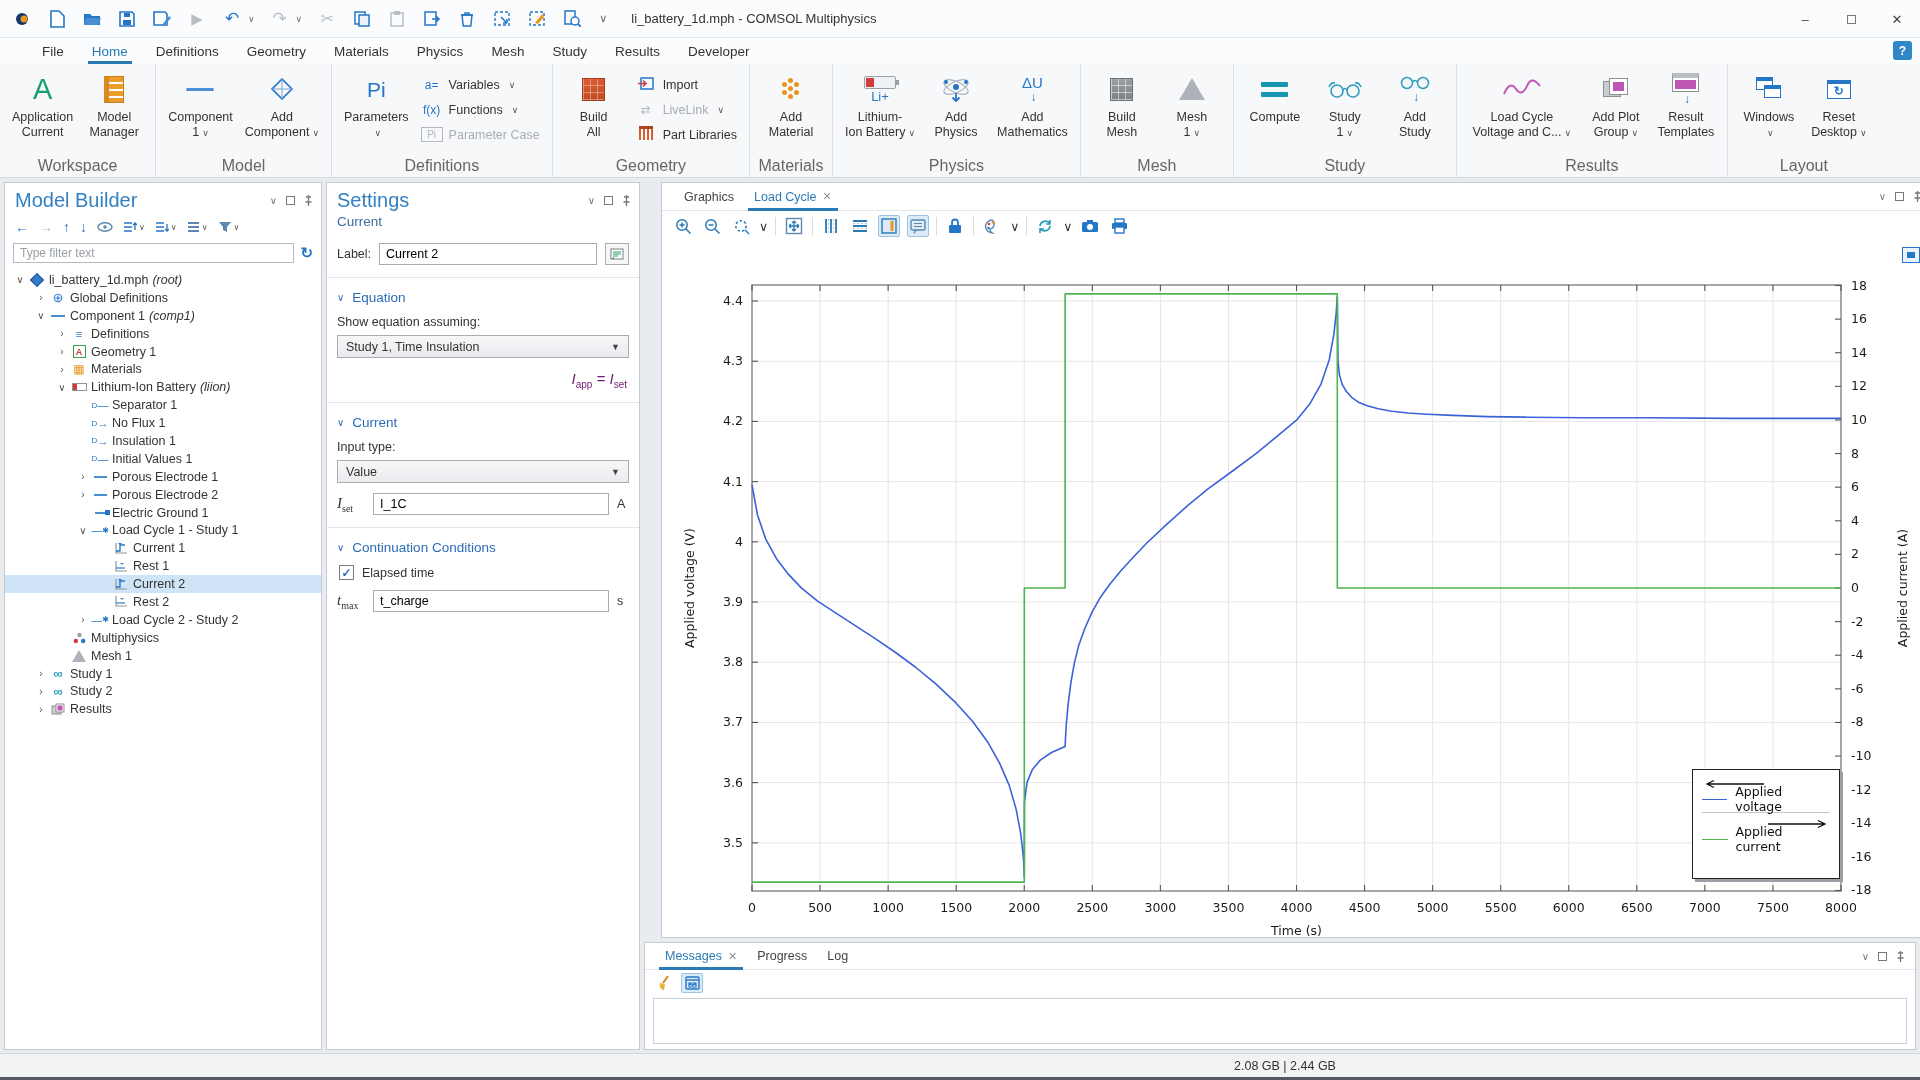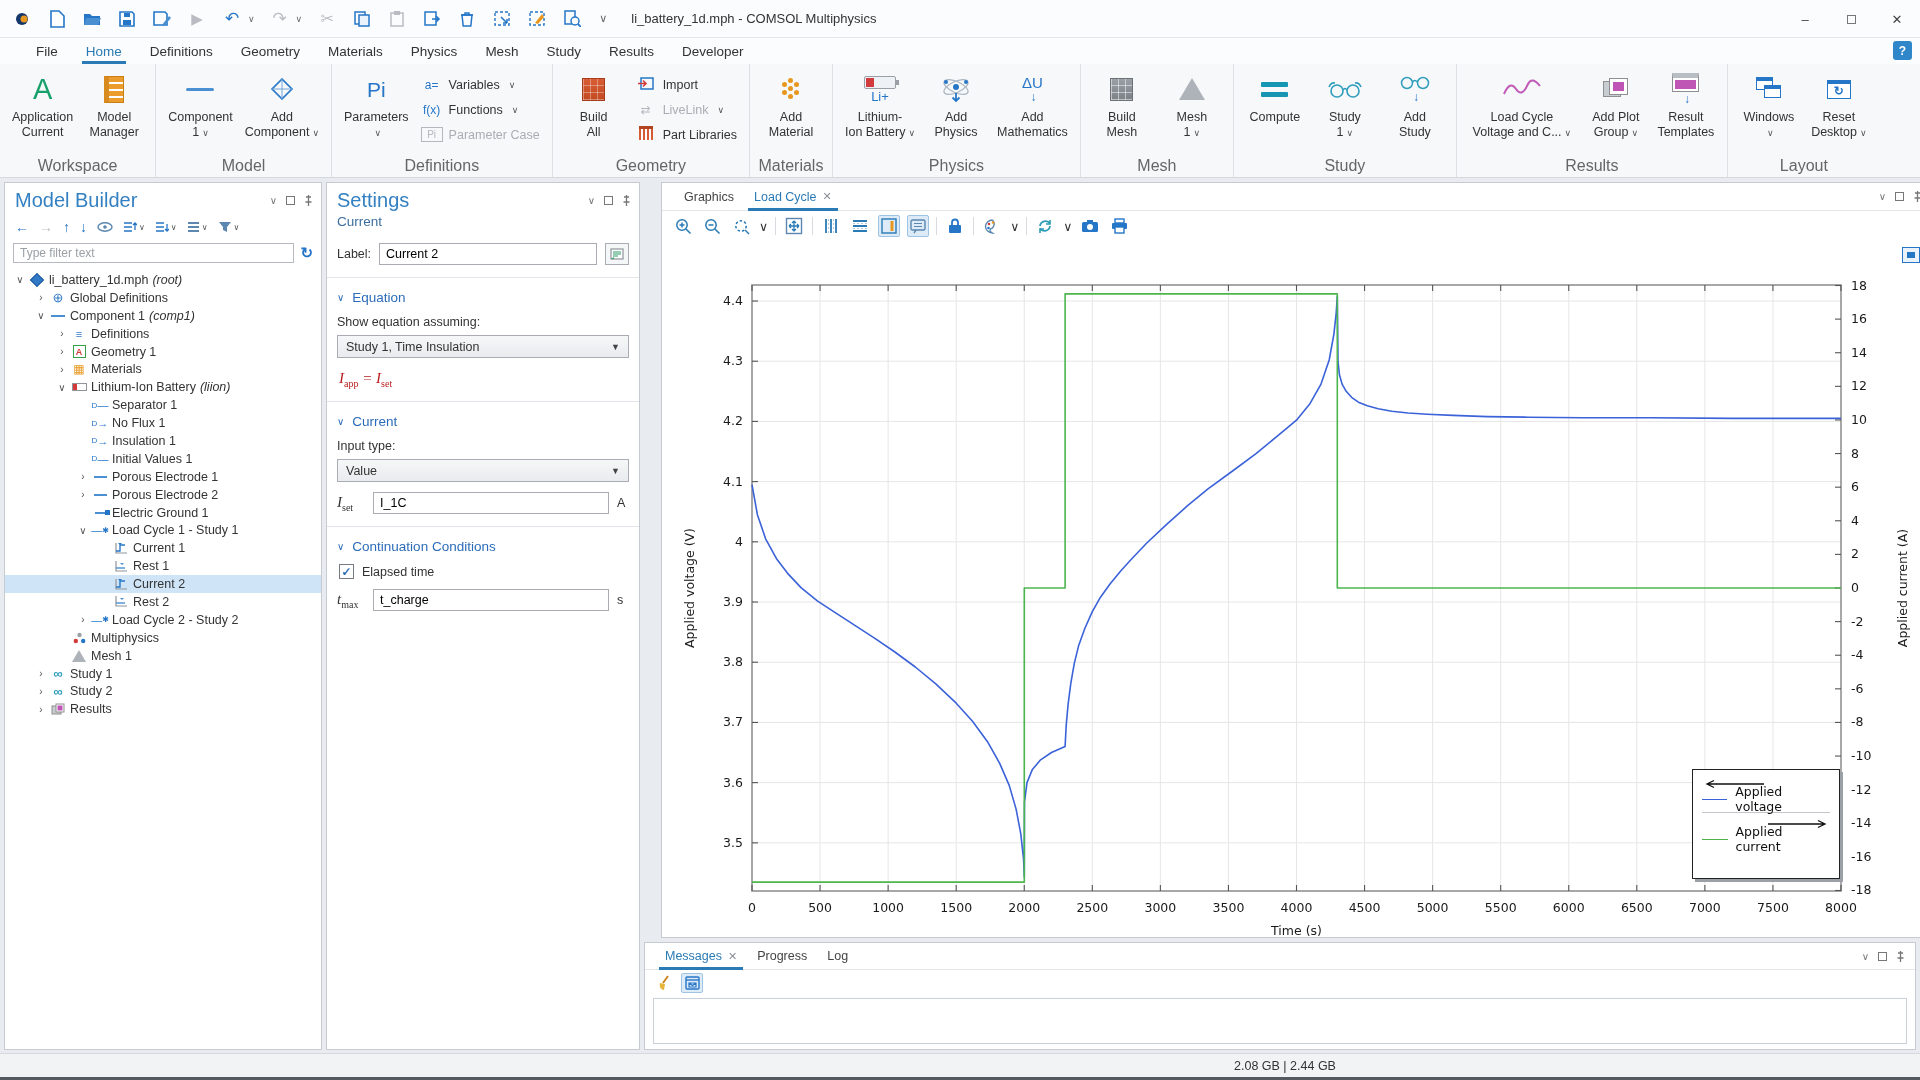--- a/index.html
+++ b/index.html
@@ -12,21 +12,21 @@
   .qat { display:flex; align-items:center; gap:15px; padding-left:12px; }
   .ticn { width:20px; height:20px; display:flex; align-items:center; justify-content:center; color:#2676c8; font-size:15px; }
   .ticn.gray { color:#b9bdc3; }
   .ticn svg { display:block; }
   .tcaret { font-size:9px; color:#666; margin-left:-9px; }
   .win-title { margin-left:24px; font-size:13px; color:#333; }
   .wctrls { position:absolute; right:0; top:0; height:38px; display:flex; }
   .wc { width:46px; height:38px; display:flex; align-items:center; justify-content:center; color:#444; font-size:13px; }
 
   
-  .menubar { position:absolute; left:0; top:38px; width:1920px; height:26px; background:#fbfcfd; display:flex; align-items:stretch; padding-left:22px; }
+  .menubar { position:absolute; left:0; top:38px; width:1920px; height:26px; background:#fbfcfd; display:flex; align-items:stretch; padding-left:28px; }
   .mitem { padding:0 14px; display:flex; align-items:center; font-size:13.5px; color:#333; position:relative; }
   .mitem.active { color:#2a7ab5; }
   .mitem.active::after { content:""; position:absolute; left:10px; right:10px; bottom:0; height:3px; background:#2a7ab5; }
   .help-btn { position:absolute; right:8px; top:3px; width:19px; height:19px; background:#2f86c9; color:#fff; border-radius:3px; font-size:12px; font-weight:bold; display:flex; align-items:center; justify-content:center; }
 
   
   .ribbon { position:absolute; left:0; top:64px; width:1920px; height:114px; background:#f7f8fa; border-bottom:1px solid #d5d9de; display:flex; }
   .rgroup { position:relative; border-right:1px solid #dde0e4; padding:4px 6px 18px 6px; display:flex; align-items:flex-start; }
   .rglabel { position:absolute; left:0; right:0; bottom:2px; text-align:center; font-size:16px; color:#666; }
   .rbtn { min-width:70px; padding:2px 6px; display:flex; flex-direction:column; align-items:center; }
@@ -114,21 +114,21 @@
   .lbl-row { display:flex; align-items:center; gap:8px; padding:6px 10px 10px 10px; }
   .lbl-row input { flex:1; height:22px; border:1px solid #a9adb3; padding:0 6px; font-family:inherit; font-size:12.5px; }
   .note-btn { width:24px; height:22px; border:1px solid #a9adb3; background:#f4f6f8; display:flex; align-items:center; justify-content:center; }
   .sep { border:none; border-top:1px solid #e2e5e9; margin:2px 0 6px 0; }
   .sect { display:flex; align-items:center; gap:8px; padding:6px 10px; color:#2b6cb8; font-size:13.5px; }
   .sect .sc { font-size:10px; }
   .cap { padding:4px 10px 6px 10px; color:#333; }
   .select { margin:0 10px 8px 10px; height:23px; border:1px solid #a9adb3; background:linear-gradient(#f6f7f8,#e9ebee); display:flex; align-items:center; padding:0 8px; }
   .select .sv { flex:1; }
   .select .sa { font-size:9px; color:#444; }
-  .eq { padding:4px 12px 10px 12px; font-family:Liberation Serif, serif; font-style:italic; font-size:15px; color:#b91c1c; }
+  .eq { padding:4px 12px 10px 12px; font-family:Liberation Sans, sans-serif; font-style:italic; font-size:15px; color:#701a75;text-align:right; }
   .eq sub, .frow sub { font-style:normal; font-size:10px; }
   .frow { display:flex; align-items:center; gap:8px; padding:2px 10px 10px 10px; }
   .fsym { font-family:"Liberation Serif", serif; font-style:italic; font-size:15px; width:28px; }
   .frow input { flex:1; height:22px; border:1px solid #a9adb3; padding:0 6px; font-family:inherit; font-size:12.5px; }
   .funit { width:12px; text-align:left; }
   .cb-row { display:flex; align-items:center; gap:8px; padding:4px 12px 8px 12px; }
   .cb { width:15px; height:15px; border:1px solid #767b81; background:#fff; color:#2b6cb8; font-size:12px; font-weight:bold; display:flex; align-items:center; justify-content:center; line-height:1; }
 
   
   #graphics { left:644px; top:182px; width:1272px; height:756px;margin-left:17px; }

